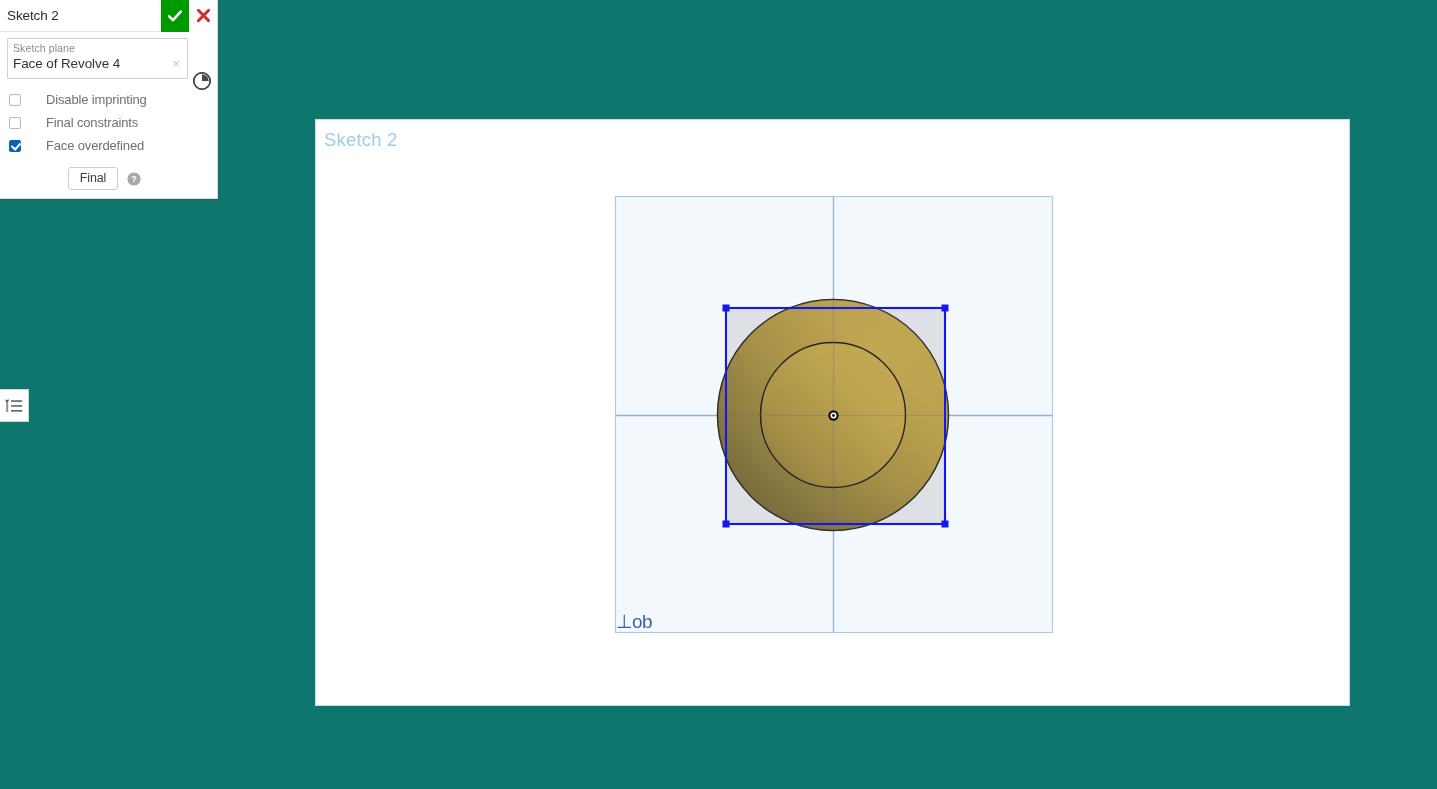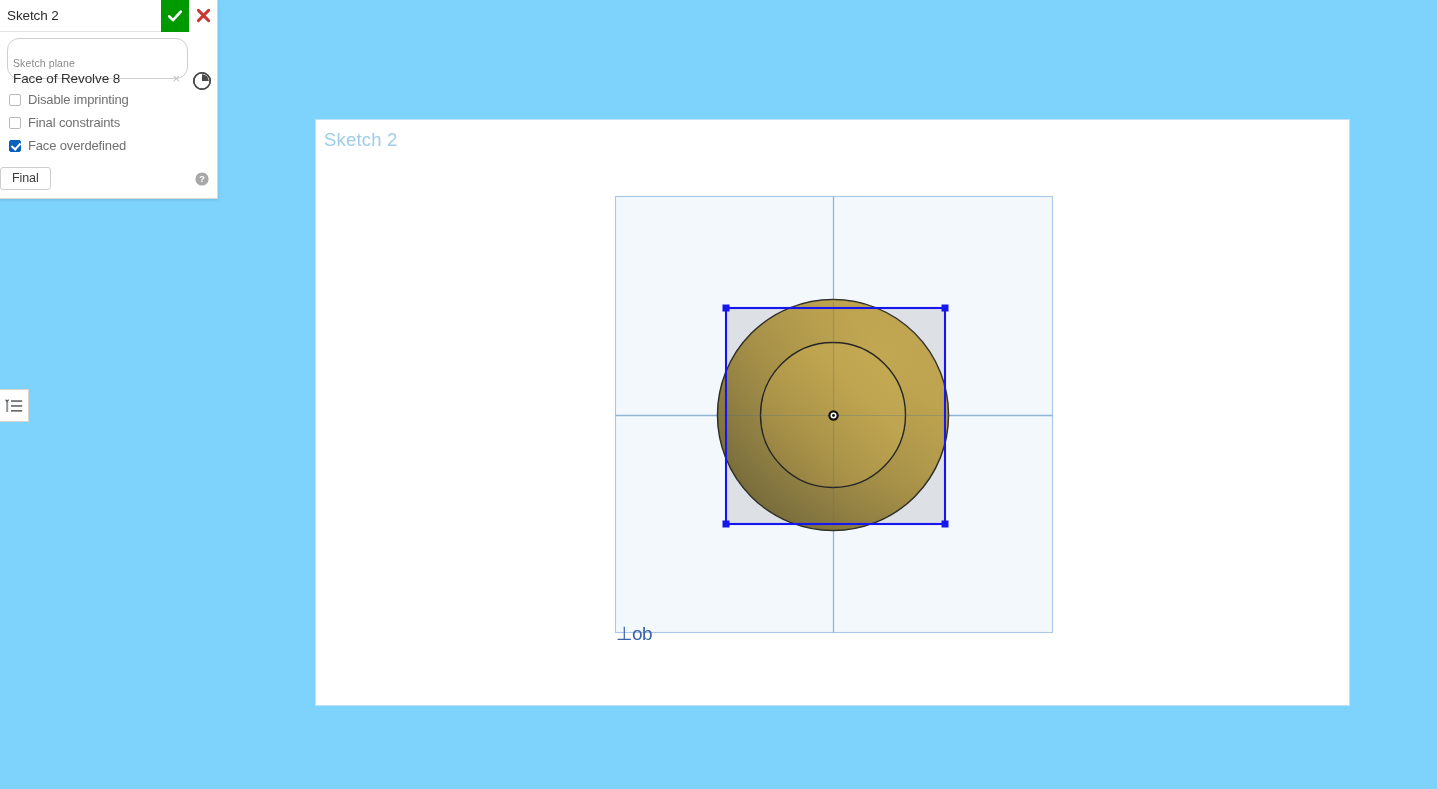--- a/index.html
+++ b/index.html
@@ -9,21 +9,21 @@
     height: 789px;
     background: #ffffff;
     font-family: "Liberation Sans", sans-serif;
     overflow: hidden;
   }
 
   #root {
     position: relative;
     width: 1437px;
     height: 789px;
-    background: #7dd3fc;
+    background: #0f766e;
   }
 
   
   .sketch-dialog {
     position: absolute;
     left: 0; top: 0;
     width: 218px;
     height: 199px;
     background: #ffffff;
     border-right: 1px solid #d9d9d9;
@@ -70,22 +70,22 @@
   .btn-cancel svg { display:block; }
 
   
   .dlg-body { position: relative; padding: 6px 7px 0 7px; }
 
   .field-wrap {
     position: relative;
     width: 181px;
     border: 1px solid #cfcfcf;
     background: #ffffff;
-    border-radius: 12px;
-    padding: 18px 5px 5px 5px;
+    border-radius: 1px;
+    padding: 3px 5px 5px 5px;
     height: 41px;
   }
   .field-label {
     font-size: 10.5px;
     color: #8a8a8a;
     line-height: 12px;
     letter-spacing: 0.1px;
   }
   .field-value-row {
     display: flex;
@@ -116,20 +116,21 @@
     cursor: pointer;
   }
 
   
   .chk-list { margin-top: 9px; padding-left: 2px; }
   .chk-row {
     display: flex;
     align-items: center;
     height: 23px;
     cursor: pointer;
+    gap: 18px;
   }
   .chk-box {
     width: 12px;
     height: 12px;
     border: 1px solid #b9b9b9;
     background: #ffffff;
     border-radius: 2px;
     margin-right: 7px;
     flex: none;
     position: relative;
@@ -154,21 +155,21 @@
     white-space: nowrap;
   }
 
   
   .dlg-footer {
     position: absolute;
     left: 0; right: 0;
     bottom: 8px;
     display: flex;
     align-items: center;
-    justify-content: space-between;
+    justify-content: center;
     padding-right: 6px;
   }
   .btn-final {
     border: 1px solid #cdcdcd;
     background: #ffffff;
     border-radius: 3px;
     font-family: "Liberation Sans", sans-serif;
     font-size: 12.5px;
     color: #3c3c3c;
     padding: 3px 11px 4px 11px;
@@ -224,21 +225,21 @@
     left: 0; top: 0;
     width: 1035px;
     height: 587px;
   }
   .stage svg { display: block; }
 
   
   .constraint-badge {
     position: absolute;
     left: 300px;
-    top: 504px;
+    top: 492px;
     font-size: 19px;
     color: #3a62ad;
     letter-spacing: -0.5px;
     white-space: nowrap;
     line-height: 20px;
   }
 </style>
 </head>
 <body>
 
@@ -260,21 +261,21 @@
           <path d="M3.4 3.4 L13.6 13.6 M13.6 3.4 L3.4 13.6" fill="none" stroke="#cc3333" stroke-width="2.9" stroke-linecap="round"></path>
         </svg>
       </div>
     </div>
 
     <div class="dlg-body">
 
       <div class="field-wrap">
         <div class="field-label">Sketch plane</div>
         <div class="field-value-row">
-          <span class="field-value">Face of Revolve 8</span>
+          <span class="field-value">Face of Revolve 4</span>
           <span class="field-clear">×</span>
         </div>
       </div>
 
       <div class="history-icon" title="history">
         <svg width="22" height="22" viewBox="0 0 22 22">
           <circle cx="11" cy="11" r="8.2" fill="#ffffff" stroke="#4a4a4a" stroke-width="1.5"></circle>
           <path d="M11 11 L11 4.2 A6.8 6.8 0 0 1 17.8 11 Z" fill="#4a4a4a"></path>
           <circle cx="11" cy="11" r="8.2" fill="none" stroke="#4a4a4a" stroke-width="1.5"></circle>
         </svg>

